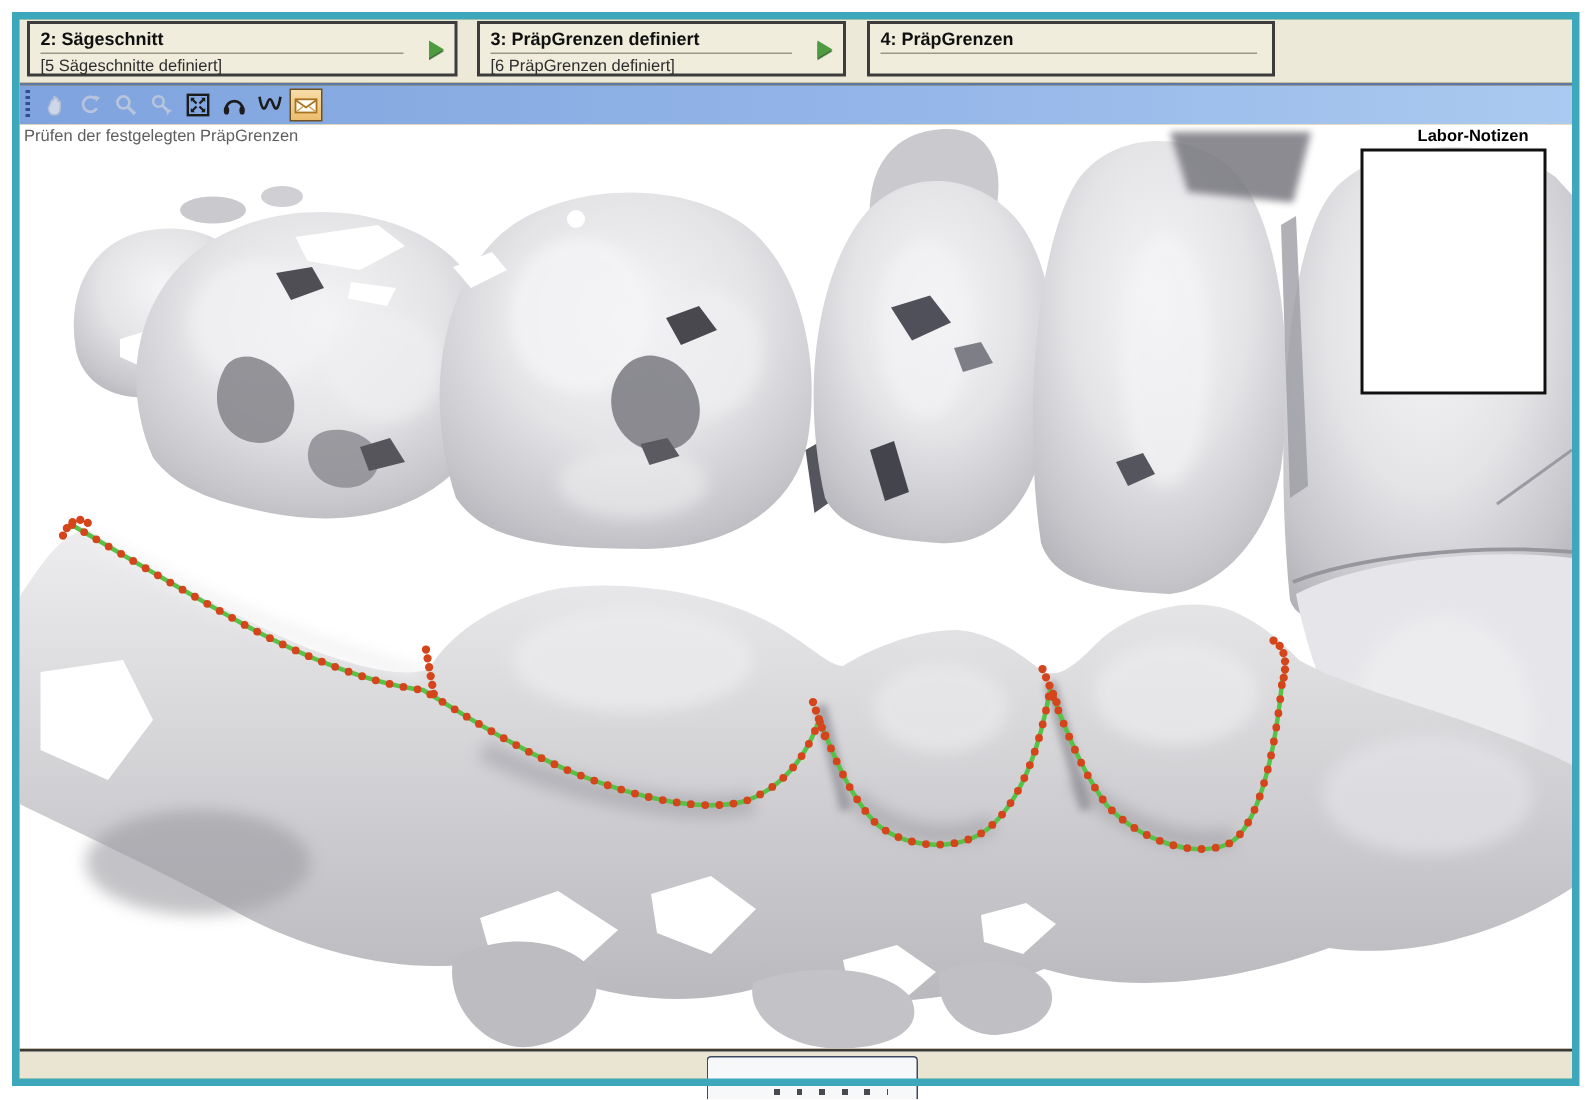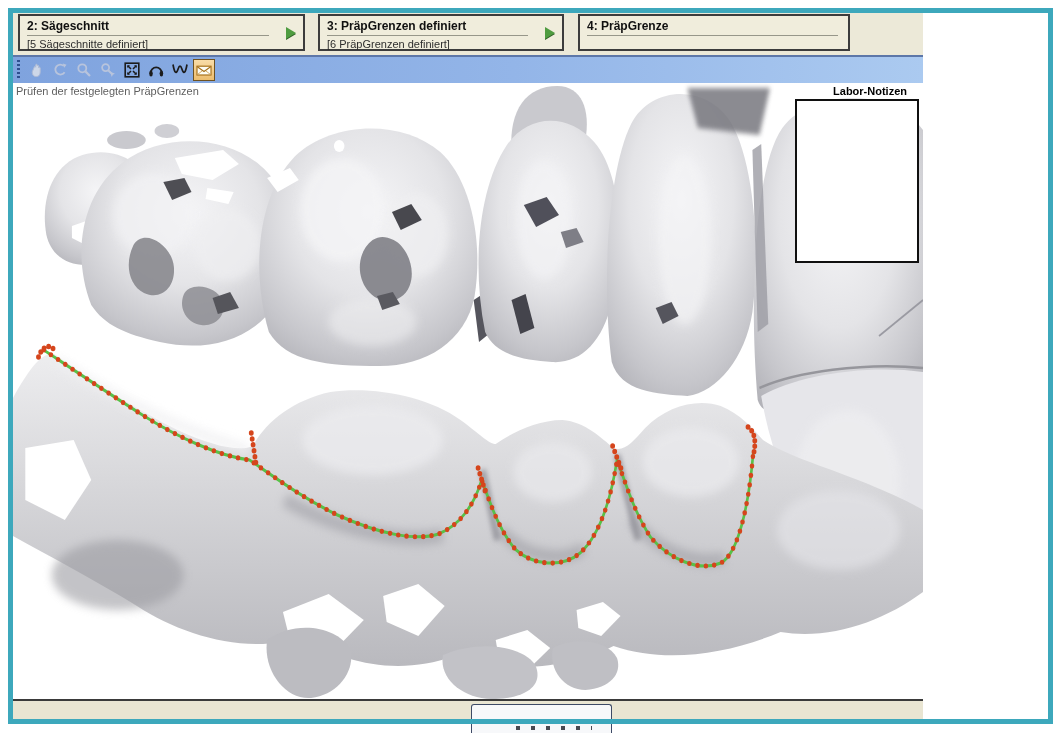--- a/index.html
+++ b/index.html
@@ -2,21 +2,21 @@
 <html><head>
 <meta charset="utf-8">
 <style>
   html,body{margin:0;padding:0;}
   body{
     width:1062px;height:733px;position:relative;background:#ffffff;
     font-family:"Liberation Sans",sans-serif;overflow:hidden;
   }
   
   .frame{
-    position:absolute;left:13px;top:13px;width:910px;height:706px;
+    position:absolute;left:13px;top:13px;width:1035px;height:706px;
     background:#eab308;z-index:1;overflow:hidden;
   }
   .frame-edge{
     position:absolute;left:8px;top:8px;width:1045px;height:716px;
     border:5px solid #3da8bc;box-sizing:border-box;z-index:5;pointer-events:none;
   }
   
   .topbar{position:relative;height:42px;background:#ece9d8;}
   .step-box{
     position:absolute;top:1px;height:37px;box-sizing:border-box;
@@ -54,21 +54,21 @@
   }
   .tb-btn.selected{
     background:linear-gradient(180deg,#f8dca8,#ecbd6e);
     border:1px solid #6e5222;
   }
   .tb-btn svg{display:block;}
   
   .viewport{position:relative;height:616px;background:#ffffff;overflow:hidden;}
   .viewport > svg{position:absolute;left:0;top:0;width:100%;height:100%;}
   .status-text{position:absolute;left:3px;top:2px;font-size:11px;color:#5f5f5f;z-index:2;}
-  .labnotes{position:absolute;top:0;right:4px;width:124px;z-index:2;}
+  .labnotes{position:absolute;top:0;right:17px;width:124px;z-index:2;}
   .labnotes-title{
     font-size:11px;font-weight:bold;color:#000;text-align:right;
     padding:2px 12px 1px 0;background:#ffffff;
   }
   .labnotes-box{height:160px;border:2px solid #101010;background:#ffffff;margin-top:1px;}
   
   .bottombar{height:20px;background:#e9e5d2;border-top:2px solid #3a3a3a;box-sizing:content-box;}
   .popup-button{
     position:absolute;left:471px;top:704px;width:141px;height:29px;z-index:3;
     background:#f7f8fa;border:1px solid #3d4a66;border-bottom:none;
@@ -91,21 +91,21 @@
       <div class="step-title">2: Sägeschnitt</div>
       <div class="step-status">[5 Sägeschnitte definiert]</div>
       <span class="step-arrow"></span>
     </div>
     <div class="step-box b2">
       <div class="step-title">3: PräpGrenzen definiert</div>
       <div class="step-status">[6 PräpGrenzen definiert]</div>
       <span class="step-arrow"></span>
     </div>
     <div class="step-box b3">
-      <div class="step-title">4: PräpGrenze</div>
+      <div class="step-title">4: PräpGrenzen</div>
     </div>
   </div>
 
   <div class="toolbar">
     <div class="tb-grip"></div>
 
     <div class="tb-btn">
       <svg width="20" height="20" viewBox="0 0 20 20">
         <path d="M6.2,12c0,3 1.6,4.6 4,4.6c2.5,0 4,-1.6 4,-4.6l0,-4c0,-1 -1.5,-1 -1.5,0l0,-2c0,-1 -1.5,-1 -1.5,0l0,-1c0,-1 -1.5,-1 -1.5,0l0,2.2c0,-1 -1.5,-1 -1.5,0z" fill="#cdd7e8" stroke="#aebbd6" stroke-width="1"></path>
       </svg>

